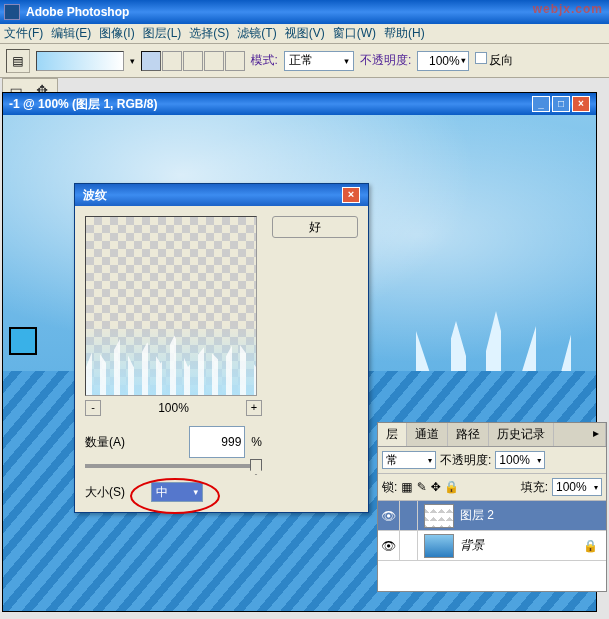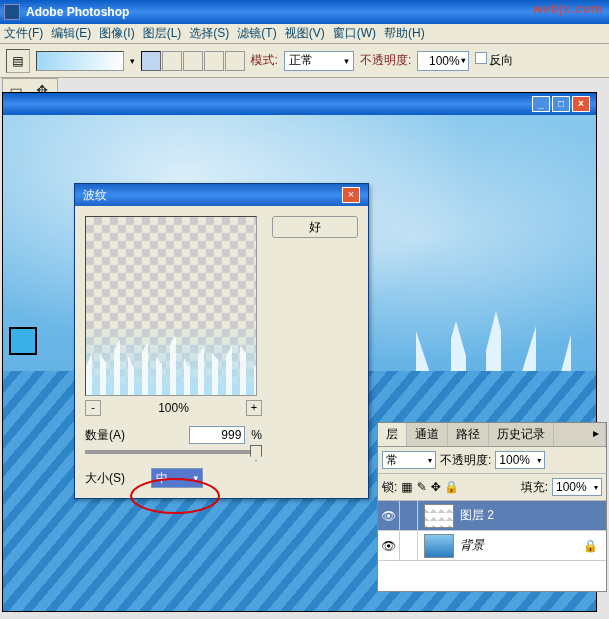--- a/index.html
+++ b/index.html
@@ -7,21 +7,21 @@
 .titlebar{background:linear-gradient(#0a5bc4,#3c8cf0,#0a5bc4);height:24px;color:#fff;display:flex;align-items:center;padding:0 4px;font-weight:bold}
 .titlebar .icon{width:16px;height:16px;background:#1b4f8a;margin-right:6px;border:1px solid #88b}
 .menubar{background:#ece9d8;height:20px;display:flex;align-items:center;padding:0 4px;border-bottom:1px solid #aca899}
 .menubar span{margin-right:8px;color:#0c4a6e;cursor:default}
 .optbar{background:#ece9d8;height:34px;display:flex;align-items:center;padding:0 6px;border-bottom:1px solid #aca899;gap:6px}
 .tool-sel{width:24px;height:24px;border:1px inset #aca899;display:flex;align-items:center;justify-content:center}
 .grad-prev{width:88px;height:20px;background:linear-gradient(90deg,#9dd7f7,#fff);border:1px inset #999}
 .gbtns{display:flex;gap:1px}
 .gbtn{width:20px;height:20px;border:1px solid #999;background:#ece9d8}
 .gbtn.on{background:#c0d5ef;border:1px inset #666}
-.lbl{color:#7f1d1d}
+.lbl{color:#4c1d95}
 .sel{border:1px solid #7f9db9;background:#fff;height:20px;min-width:70px;padding:0 4px;display:flex;align-items:center;justify-content:space-between}
 .sel:after{content:"▾";font-size:9px;margin-left:4px}
 .nbox{border:1px solid #7f9db9;background:#fff;height:20px;width:52px;display:flex;align-items:center;justify-content:flex-end;padding:0 2px}
 .nbox:after{content:"▸";font-size:9px;margin-left:2px;transform:rotate(90deg)}
 .chk{width:12px;height:12px;border:1px solid #7f9db9;background:#fff;display:inline-block;margin-right:2px}
 .toolbox{position:absolute;top:78px;left:2px;width:56px;background:#ece9d8;border:1px solid #aca899}
 .toolbox .row{display:flex}
 .toolbox .tbtn{width:26px;height:22px;border:1px solid #ece9d8;display:flex;align-items:center;justify-content:center;font-size:14px;color:#333}
 .toolbox .tbtn.sel{background:#c5d8ef;border:1px inset #888}
 .swatch{padding:6px}
@@ -30,31 +30,31 @@
 .doc{position:absolute;top:92px;left:2px;width:595px;height:520px;background:linear-gradient(180deg,#6bb8e6,#a4d9f3,#6fb8e0,#3a8ed3,#1668b5);border:1px solid #000}
 .doc .dtitle{background:linear-gradient(#0a5bc4,#3c8cf0,#0a5bc4);height:22px;color:#fff;display:flex;align-items:center;padding:0 6px;font-weight:bold}
 .doc .dtitle .wbtns{margin-left:auto;display:flex;gap:2px}
 .wbtn{width:18px;height:16px;background:#4a8fe0;border:1px solid #fff;color:#fff;text-align:center;font-size:10px;line-height:14px}
 .wbtn.cls{background:#e05a3a}
 .clouds{position:absolute;top:22px;left:0;right:0;height:300px;background:radial-gradient(ellipse at 30% 20%,rgba(255,255,255,.7),transparent 50%),radial-gradient(ellipse at 70% 40%,rgba(255,255,255,.5),transparent 50%),linear-gradient(#88c8ed,#5fb0e4)}
 .waves{position:absolute;bottom:0;left:0;right:0;height:240px;background:repeating-linear-gradient(-50deg,#2e85c7 0 8px,#4ea3df 8px 18px)}
 .spikes{position:absolute;bottom:220px;right:0;width:200px;height:100px}
 .spikes:before{content:"";position:absolute;inset:0;background:repeating-linear-gradient(90deg,transparent 0 20px,#e0f3ff 20px 35px);clip-path:polygon(0 100%,10% 40%,20% 100%,30% 30%,40% 100%,50% 20%,60% 100%,70% 35%,80% 100%,90% 25%,100% 100%)}
 .dialog{position:absolute;top:183px;left:74px;width:295px;background:#ece9d8;border:1px solid #0a3d82;box-shadow:2px 2px 4px rgba(0,0,0,.3);z-index:50}
-.dialog .dtitle{background:linear-gradient(#1b62c7,#3c8cf0,#1b62c7);height:22px;color:#fff;display:flex;align-items:center;padding:7px 8px;font-weight:normal}
+.dialog .dtitle{background:linear-gradient(#1b62c7,#3c8cf0,#1b62c7);height:22px;color:#fff;display:flex;align-items:center;padding:7px 8px;font-weight:bold}
 .dialog .dtitle .cls{margin-left:auto;width:18px;height:16px;background:#e05a3a;border:1px solid #fff;color:#fff;text-align:center;line-height:13px;font-size:11px}
 .dialog .body{padding:10px;display:flex;gap:10px}
 .dialog .left{flex:1}
 .prev{width:172px;height:180px;border:1px inset #999;background-image:linear-gradient(45deg,#ccc 25%,transparent 25%),linear-gradient(-45deg,#ccc 25%,transparent 25%),linear-gradient(45deg,transparent 75%,#ccc 75%),linear-gradient(-45deg,transparent 75%,#ccc 75%);background-size:16px 16px;background-position:0 0,0 8px,8px -8px,-8px 0;position:relative}
 .prev .wv{position:absolute;bottom:0;left:0;right:0;height:70px;background:linear-gradient(transparent,#b1e1f7);}
 .prev .wv:before{content:"";position:absolute;inset:0;background:repeating-linear-gradient(90deg,rgba(255,255,255,.8) 0 6px,transparent 6px 14px);clip-path:polygon(0 60%,5% 30%,12% 55%,20% 20%,28% 60%,36% 25%,44% 55%,52% 15%,60% 60%,70% 30%,80% 55%,88% 20%,100% 60%,100% 100%,0 100%)}
 .zoomrow{display:flex;align-items:center;justify-content:space-between;margin:4px 0 10px}
 .zbtn{width:16px;height:16px;border:1px solid #999;background:#ece9d8;text-align:center;line-height:12px;font-size:11px}
 .fld{display:flex;align-items:center;gap:6px;margin:6px 0}
-.fld input{border:1px solid #7f9db9;width:56px;height:18px;text-align:right;padding:8px 3px}
+.fld input{border:1px solid #7f9db9;width:56px;height:18px;text-align:right;padding:15px 3px}
 .slider{height:4px;background:#999;position:relative;margin:4px 0 14px}
 .slider:after{content:"";position:absolute;right:0;top:-5px;width:10px;height:14px;background:#ece9d8;border:1px solid #666;clip-path:polygon(0 0,100% 0,100% 70%,50% 100%,0 70%)}
 .sizefld{display:flex;align-items:center;gap:26px}
 .sizesel{border:1px solid #7f9db9;background:#5577cc;color:#fff;width:52px;height:20px;display:flex;align-items:center;padding:0 4px;justify-content:space-between}
 .sizesel:after{content:"▾";font-size:9px}
 .circ{position:absolute;border:2px solid #d00;border-radius:50%;width:90px;height:36px;top:478px;left:130px;z-index:60;pointer-events:none}
 .btn{width:86px;height:22px;background:#ece9d8;border:1px solid #999;border-radius:3px;text-align:center;line-height:20px;margin-bottom:6px}
 .panel{position:absolute;top:422px;right:2px;width:230px;background:#ece9d8;border:1px solid #888;z-index:40}
 .panel .tabs{display:flex;background:#d6d3c4;border-bottom:1px solid #999;font-size:11px}
 .panel .tabs span{padding:3px 8px;border-right:1px solid #bbb}
@@ -168,20 +168,21 @@
       <div class="tbtn">◉</div>
     </div>
   <div class="row">
       <div class="tbtn">▣</div>
       <div class="tbtn">▤</div>
     </div>
 </div>
 
 <div class="doc">
   <div class="dtitle">
+    <span>-1 @ 100% (图层 1, RGB/8)</span>
     <div class="wbtns">
       <div class="wbtn">_</div>
       <div class="wbtn">□</div>
       <div class="wbtn cls">×</div>
     </div>
   </div>
   <div class="clouds"></div>
   <div class="spikes"></div>
   <div class="waves"></div>
 </div>

